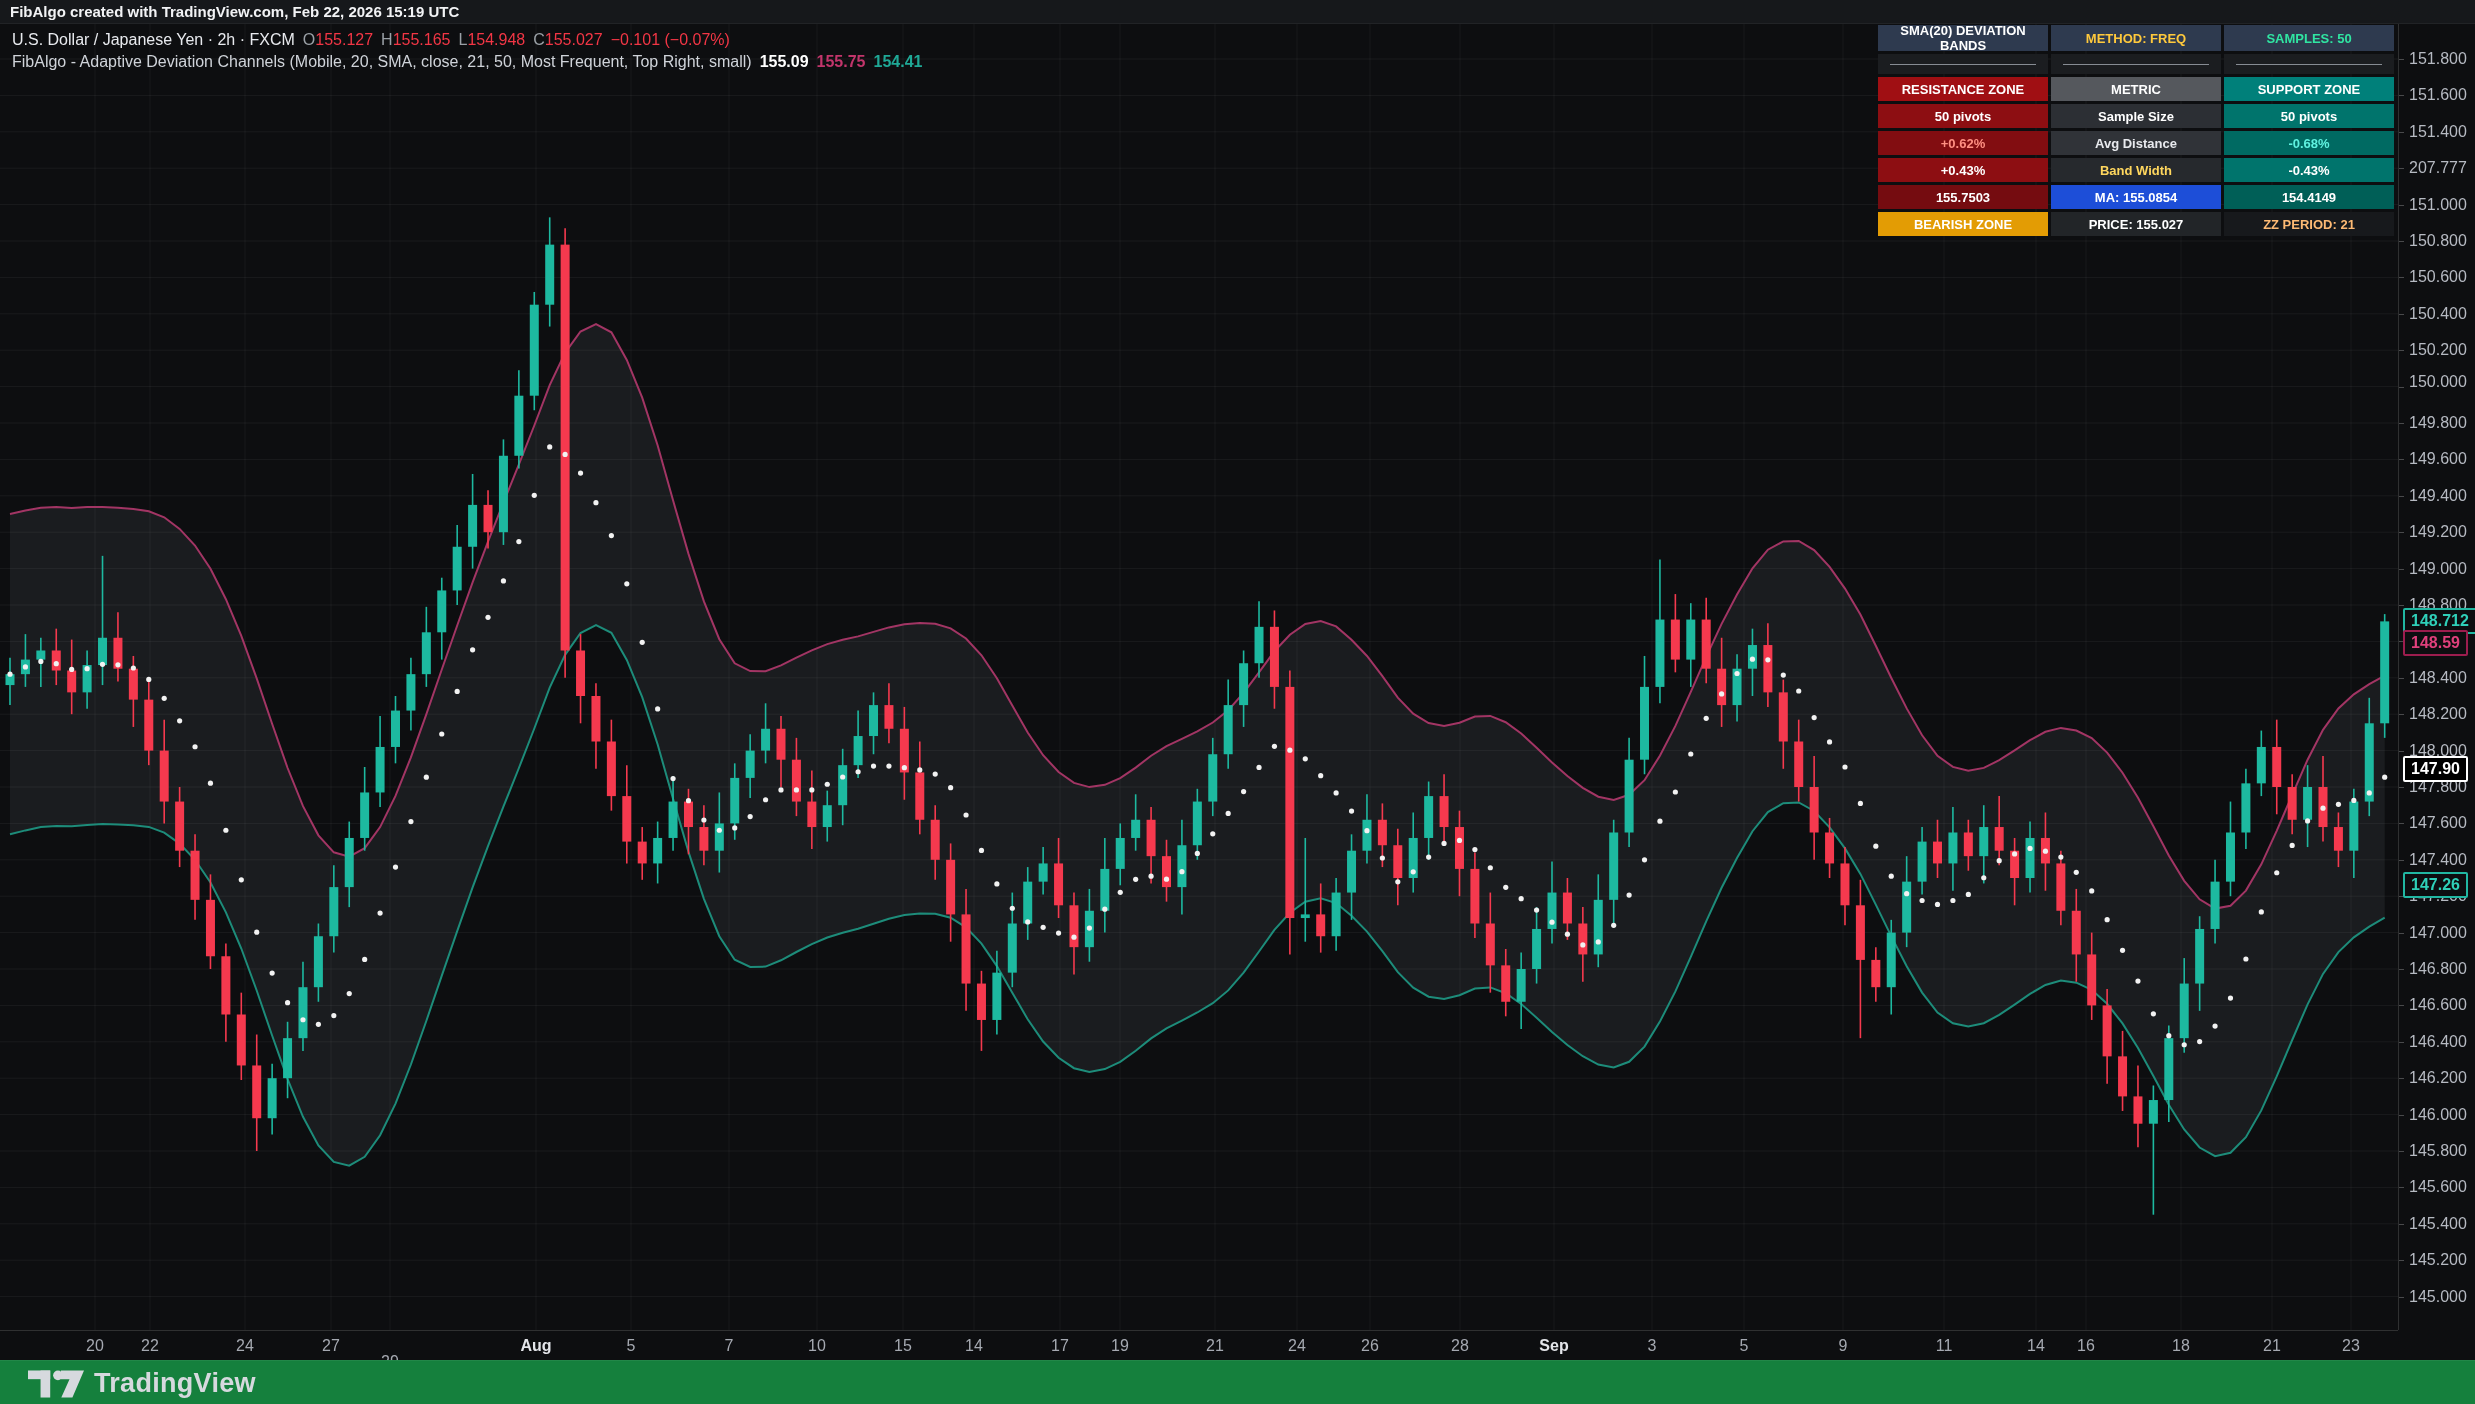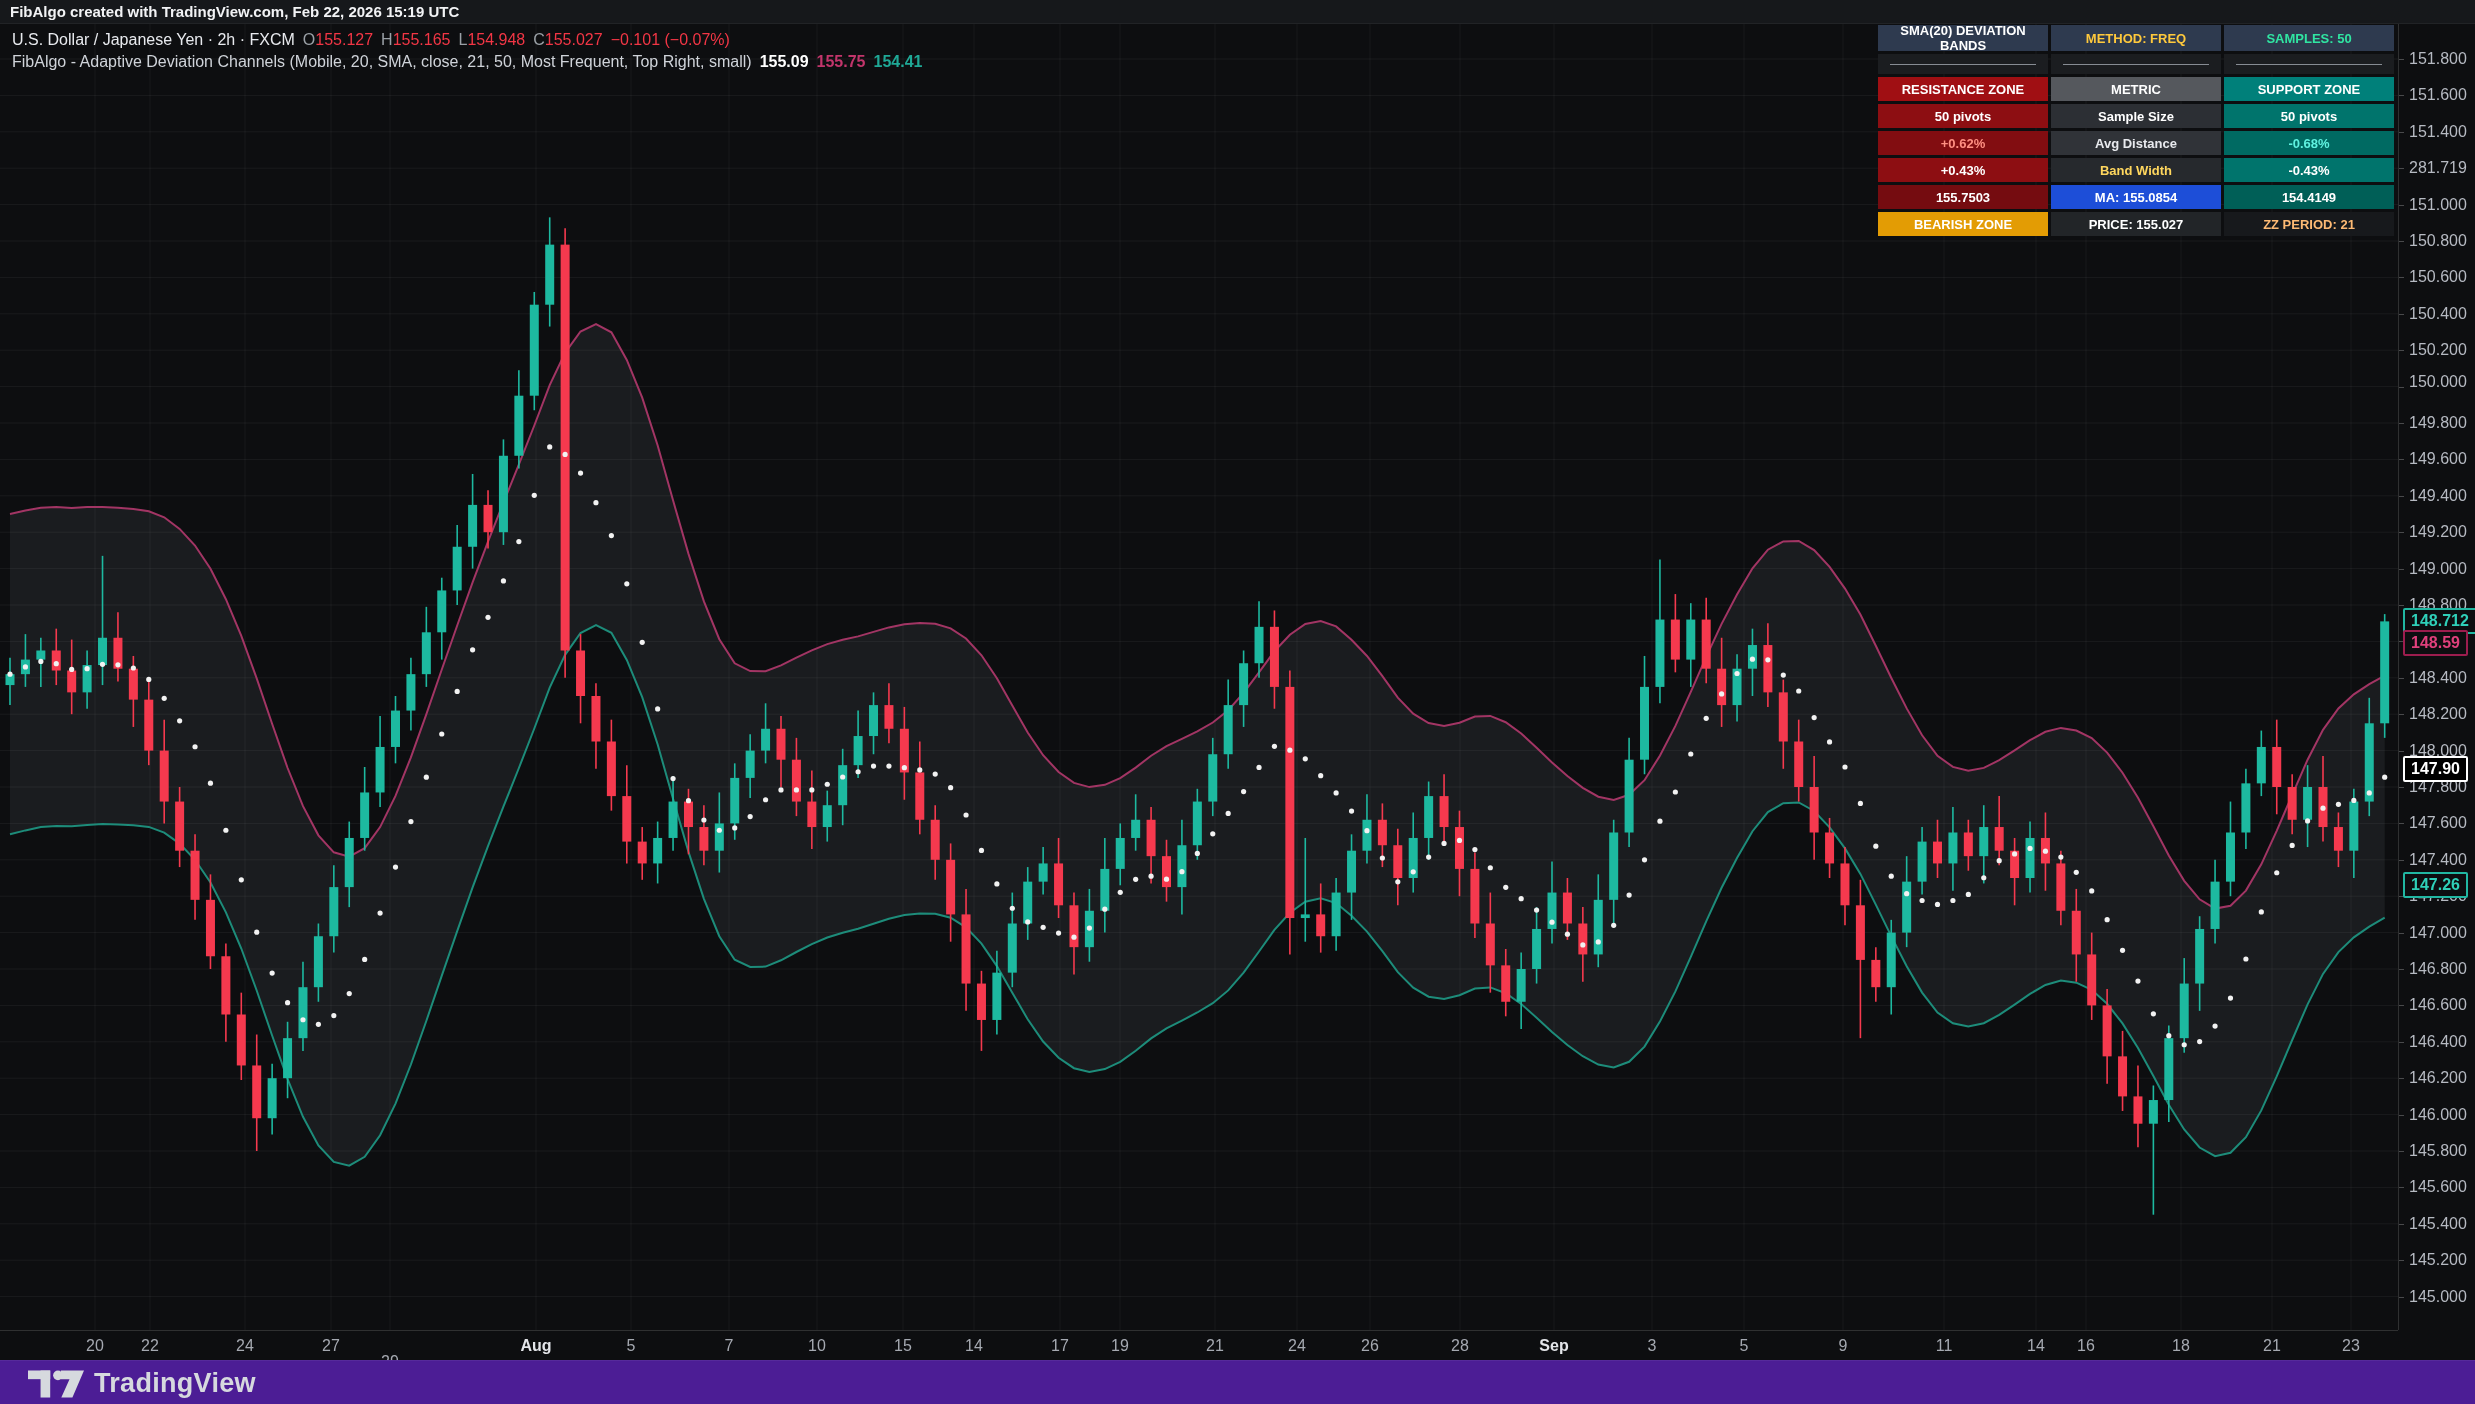--- a/index.html
+++ b/index.html
@@ -38,21 +38,21 @@
   .badge.white { border:2px solid #ffffff; color:#ffffff; background:#000; }
 
   
   #time-axis { position:absolute; left:0; top:1330px; width:2398px; height:30px;
     border-top:1px solid rgba(255,255,255,0.14); z-index:20; }
   .xtick { position:absolute; top:6px; transform:translateX(-50%); color:#a5a9b1; font-size:16px; }
   .xtick.month { color:#e3e5e9; font-weight:700; }
 
   
   #footer { position:absolute; left:0; top:1360px; width:2475px; height:44px;
-    background:#4c1d95; border-top:1px solid rgba(255,255,255,0.06); z-index:20; }
+    background:#15803d; border-top:1px solid rgba(255,255,255,0.06); z-index:20; }
   #brand { position:absolute; left:28px; top:7px; display:flex; align-items:center; gap:10px;
     color:#d6d9de; font-size:27px; font-weight:800; letter-spacing:0.3px; }
 
   
   #stats-table { position:absolute; left:1878px; top:25px; z-index:40;
     display:grid; grid-template-columns:170px 170px 170px; grid-auto-rows:auto; gap:3px; }
   .cell { height:24px; display:flex; align-items:center; justify-content:center;
     font-size:13px; font-weight:700; color:#fff; text-align:center; }
   .cell.hdr { height:26px; background:#2e3a4f; }
   .hdr-method { color:#ffc93c; }
@@ -668,21 +668,21 @@
     <div class="cell s-footer">ZZ PERIOD: 21</div>
   </div>
 
   <div id="price-axis">
       <div class="ytick" style="top: 26px;">151.800</div>
       <div class="ytick-dash" style="top: 35px;"></div>
       <div class="ytick" style="top: 62.4px;">151.600</div>
       <div class="ytick-dash" style="top: 71.4px;"></div>
       <div class="ytick" style="top: 98.8px;">151.400</div>
       <div class="ytick-dash" style="top: 107.8px;"></div>
-      <div class="ytick" style="top: 135.2px;">281.719</div>
+      <div class="ytick" style="top: 135.2px;">207.777</div>
       <div class="ytick-dash" style="top: 144.2px;"></div>
       <div class="ytick" style="top: 171.6px;">151.000</div>
       <div class="ytick-dash" style="top: 180.6px;"></div>
       <div class="ytick" style="top: 208px;">150.800</div>
       <div class="ytick-dash" style="top: 217px;"></div>
       <div class="ytick" style="top: 244.4px;">150.600</div>
       <div class="ytick-dash" style="top: 253.4px;"></div>
       <div class="ytick" style="top: 280.8px;">150.400</div>
       <div class="ytick-dash" style="top: 289.8px;"></div>
       <div class="ytick" style="top: 317.2px;">150.200</div>

